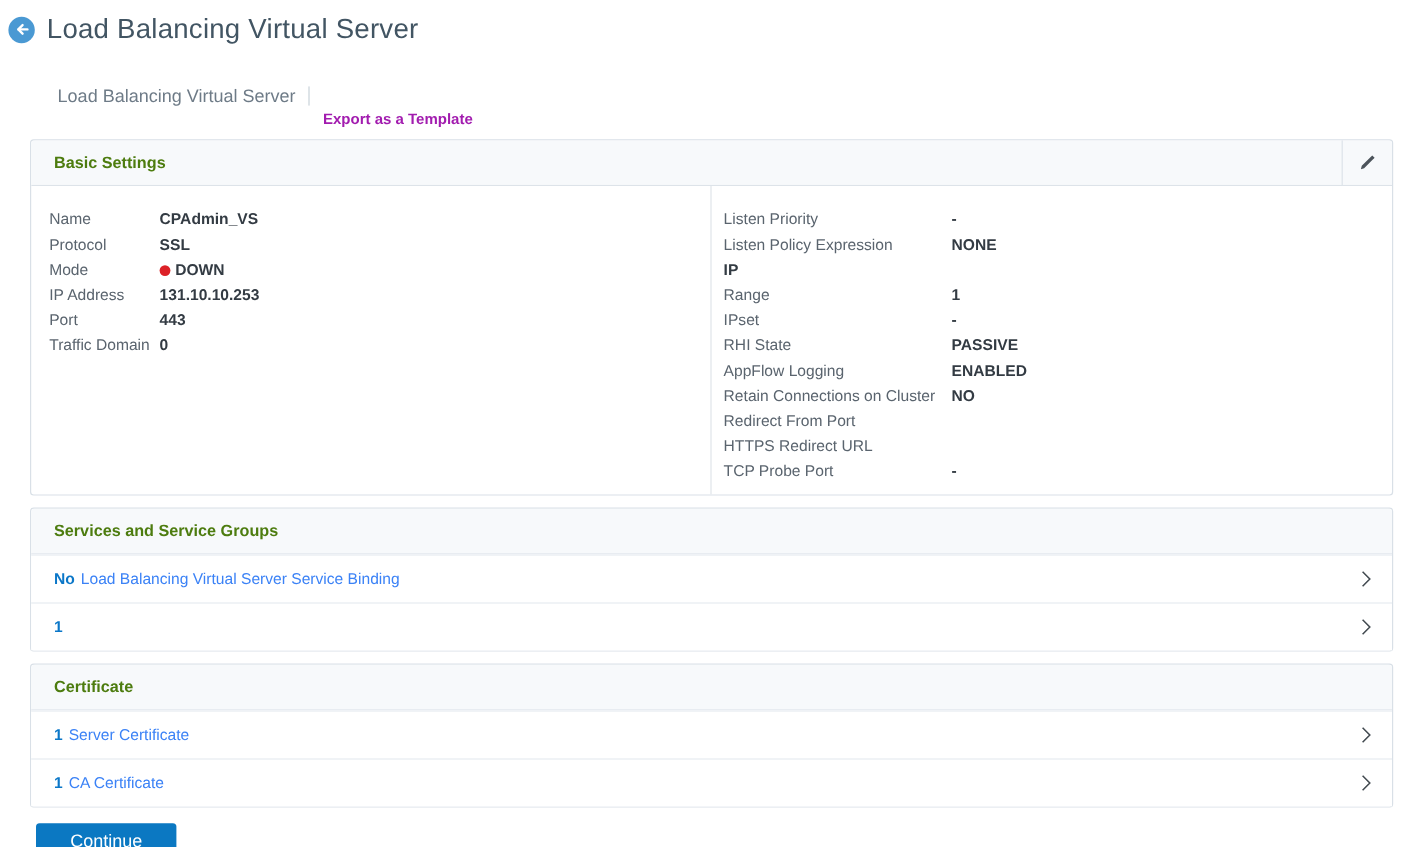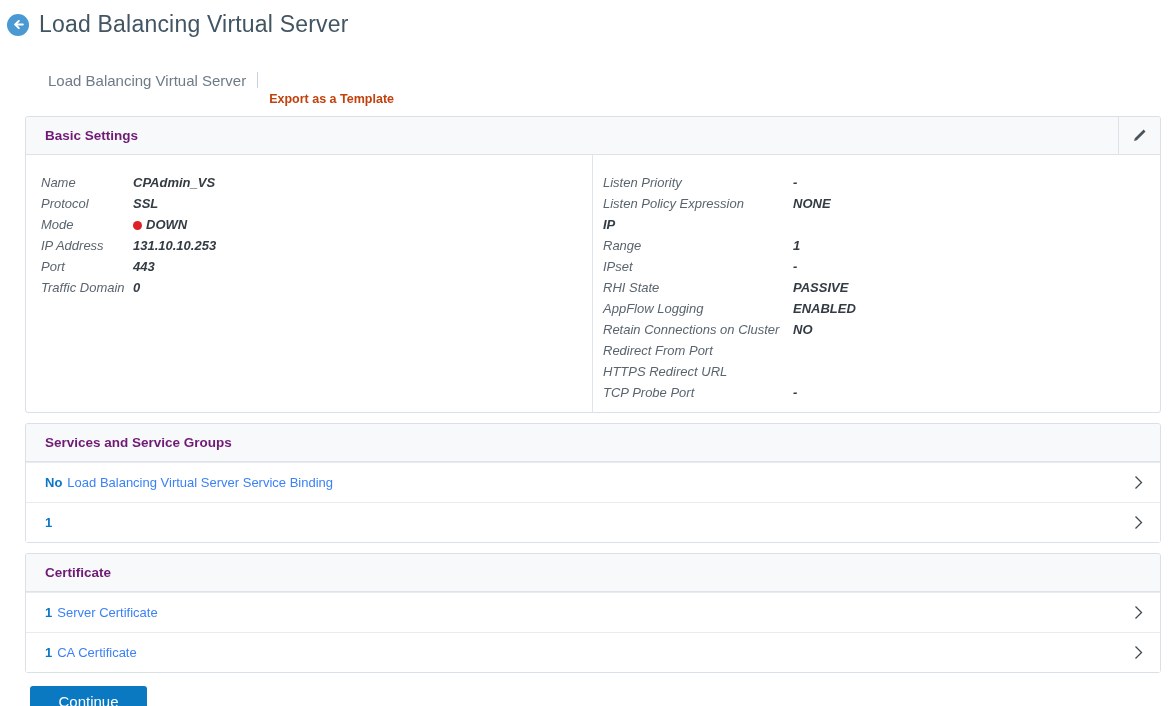--- a/index.html
+++ b/index.html
@@ -19,52 +19,52 @@
   .page-title {
     margin-left: 10px; font-size: 23px; font-weight: 400;
     color: #425563; letter-spacing: 0.2px;
   }
 
   
   .sub-header { display: flex; align-items: center; margin: 16px 0 10px 48px; }
   .breadcrumb { font-size: 15px; color: #6e7b87; }
   .v-sep { display: inline-block; width: 1px; height: 16px; background: #c9d2da; margin: 0 11px; }
   .export-link {
-    font-size: 12.5px; font-weight: 700; color: #c2410c;
+    font-size: 12.5px; font-weight: 700; color: #a21caf;
     text-decoration: none; cursor: pointer; margin-top: 38px;
   }
 
   
   .panel {
     width: 1136px; margin: 0 0 10px 25px;
     border: 1px solid #d9e0e7; border-radius: 3px;
     background: #fff;
   }
   .panel-header {
     display: flex; align-items: center; height: 38px;
     background: #f7f9fb; border-bottom: 1px solid #dde3e9;
     border-radius: 3px 3px 0 0;
     padding-left: 19px;
-    font-size: 13.5px; font-weight: 700; color: #701a75;
+    font-size: 13.5px; font-weight: 700; color: #4d7c0f;
   }
   .edit-btn {
     margin-left: auto; width: 42px; height: 38px;
     border: none; border-left: 1px solid #dde3e9;
     background: transparent; cursor: pointer;
     display: flex; align-items: center; justify-content: center;
   }
 
   
   .panel-body { display: flex; min-height: 257px; }
   .col-left {
     width: 567px; border-right: 1px solid #dfe5ea;
     padding: 17px 0 0 15px;
   }
   .col-right { flex: 1; padding: 17px 0 0 10px; }
-  .field-row { display: flex; line-height: 21px; font-size: 13px; font-style: italic; }
+  .field-row { display: flex; line-height: 21px; font-size: 13px; }
   .field-label { color: #5a646e; white-space: nowrap; }
   .col-left .field-label { min-width: 92px; }
   .col-right .field-label { min-width: 190px; }
   .field-value { font-weight: 700; color: #333b43; white-space: nowrap; }
   .status-dot {
     display: inline-block; width: 9px; height: 9px; border-radius: 50%;
     background: #dc2127; margin-right: 4px; vertical-align: -0.5px;
   }
 
   

